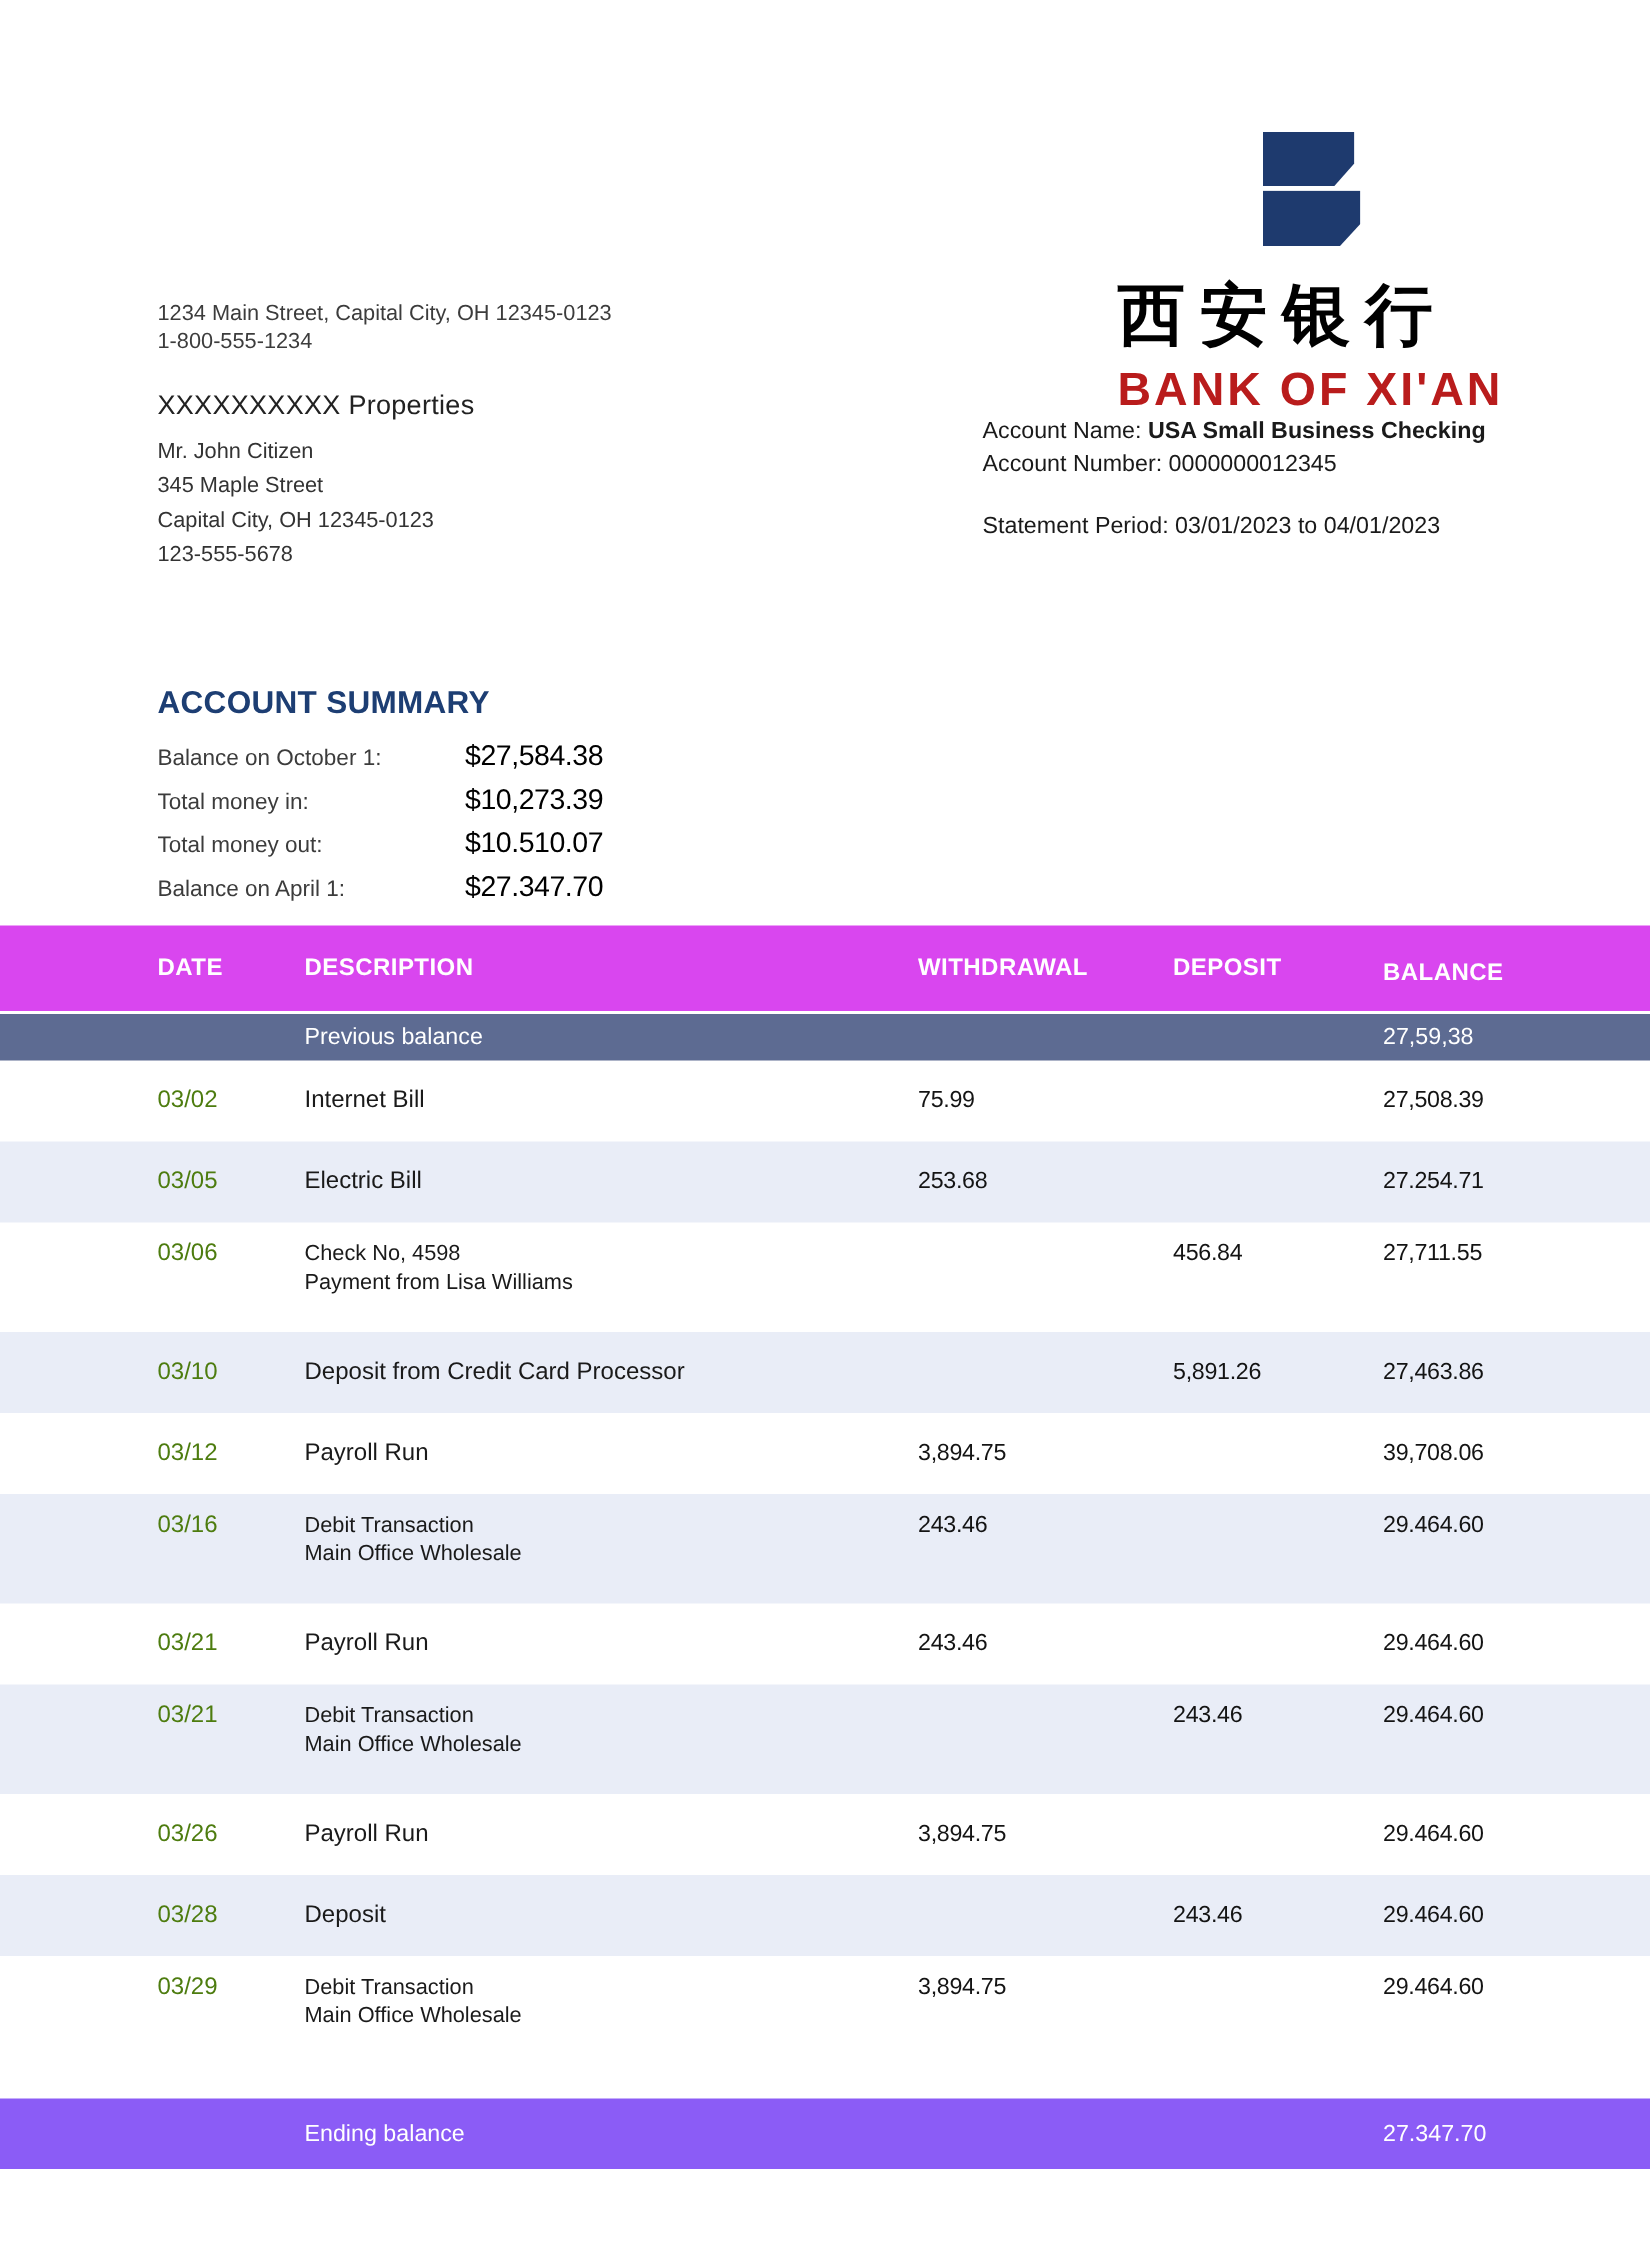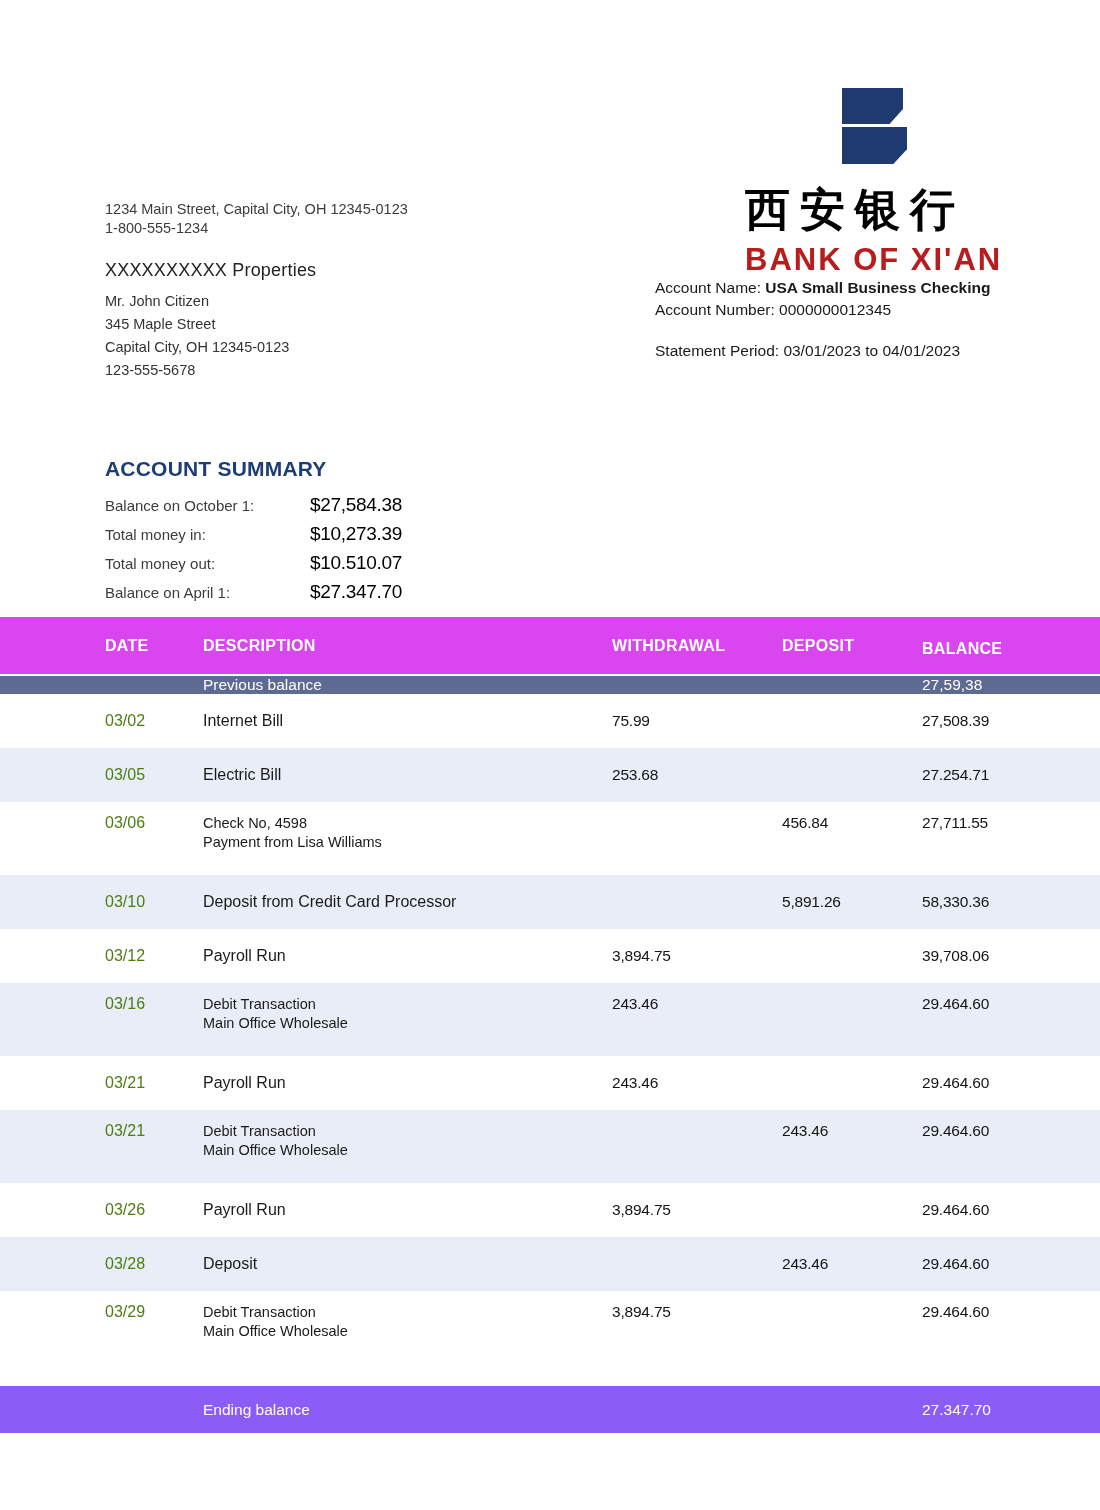--- a/index.html
+++ b/index.html
@@ -47,21 +47,21 @@
   .c-date { padding-left:105px; }
   .c-desc { padding-left:3px; }
   .c-w    { padding-left:2px; }
   .c-d    { padding-left:4px; }
   .c-b    { padding-left:10px; }
 
   .t-header { height:57px; background:#d946ef; color:#fff; align-items:center;
               font-weight:700; font-size:16px; letter-spacing:0.3px; }
   .t-header .c-b { position:relative; top:3px; }
 
-  .t-prev { height:18px; background:#5d6b92; color:#fff; align-items:center;
+  .t-prev { height:31px; background:#5d6b92; color:#fff; align-items:center;
             font-size:15.5px; margin-top:2px; }
 
   .t-body .t-row { min-height:54px; align-items:center; font-size:15.5px; color:#141414; }
   .t-body .t-row:nth-child(even) { background:#e9edf7; }
   .t-row .c-date { font-size:16px; color:#4d7c0f; }
   .t-row .desc-l1 { font-size:16px; color:#1a1a1a; }
   .t-row .desc-l2 { font-size:14.5px; line-height:1.3; color:#1a1a1a; }
   .t-row.tall { min-height:73px; align-items:start; padding-top:12px; }
   .t-row.tall .desc-l1 { font-size:14.5px; line-height:1.3; }
   .t-row .c-w, .t-row .c-d, .t-row .c-b { letter-spacing:-0.2px; }
@@ -178,21 +178,21 @@
     </div>
 
     <div class="t-row grid-cols">
       <div class="c-date">03/10</div>
       <div class="c-desc">
           <div class="desc-l1">Deposit from Credit Card Processor</div>
           <div class="desc-l2"></div>
         </div>
       <div class="c-w"></div>
       <div class="c-d">5,891.26</div>
-      <div class="c-b">58,330.36</div>
+      <div class="c-b">27,463.86</div>
     </div>
 
     <div class="t-row grid-cols">
       <div class="c-date">03/12</div>
       <div class="c-desc">
           <div class="desc-l1">Payroll Run</div>
           <div class="desc-l2"></div>
         </div>
       <div class="c-w">3,894.75</div>
       <div class="c-d"></div>

